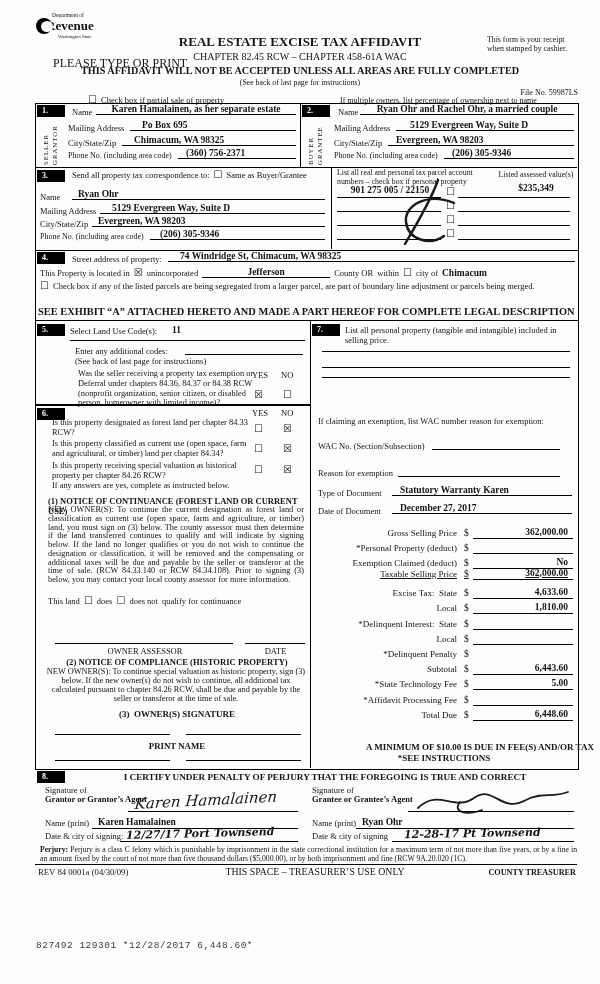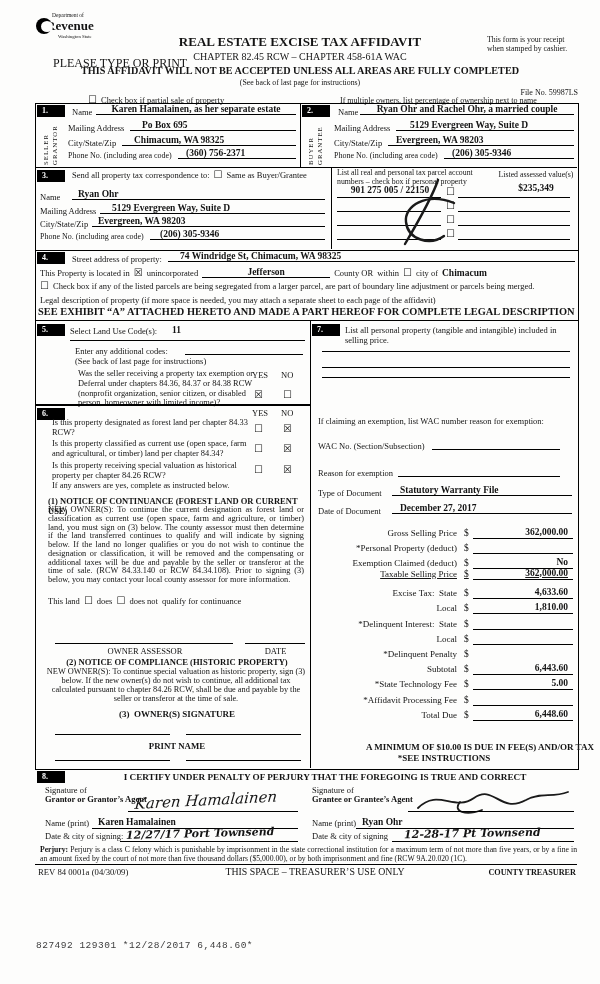--- a/index.html
+++ b/index.html
@@ -154,21 +154,20 @@
     <span class="lbl" style="white-space:pre;">County OR  within</span>
     <span class="cb">☐</span>
     <span class="lbl">city of</span>
     <span class="val">Chimacum</span>
   </div>
 
   <div class="abs flexrow" style="left:40px;top:281px;">
     <span class="cb">☐</span>
     <span class="lbl" style="white-space:normal;">Check box if any of the listed parcels are being segregated from a larger parcel, are part of boundary line adjustment or parcels being merged.</span>
   </div>
-  <div class="abs lbl" style="left:40px;top:295px;">Legal description of property (if more space is needed, you may attach a separate sheet to each page of the affidavit)</div>
   <div class="abs b" style="left:38px;top:306px;width:540px;font-size:10.4px;white-space:nowrap;">SEE EXHIBIT “A” ATTACHED HERETO AND MADE A PART HEREOF FOR COMPLETE LEGAL DESCRIPTION</div>
 
   <div class="box" style="left:35px;top:320px;width:542px;height:448px;"></div>
   <div class="abs" style="left:310px;top:320px;height:448px;border-left:1px solid #000;"></div>
 
   <div class="secnum" style="left:37px;top:324px;">5.</div>
   <div class="abs lbl" style="left:70px;top:326px;">Select Land Use Code(s):</div>
   <div class="abs val" style="left:172px;top:325px;">11</div>
   <div class="line" style="left:70px;top:340px;width:235px;"></div>
   <div class="abs lbl" style="left:75px;top:346px;">Enter any additional codes:</div>
@@ -233,21 +232,21 @@
   <div class="line" style="left:322px;top:367px;width:248px;"></div>
   <div class="line" style="left:322px;top:377px;width:248px;"></div>
 
   <div class="abs lbl" style="left:318px;top:416px;">If claiming an exemption, list WAC number reason for exemption:</div>
   <div class="abs lbl" style="left:318px;top:441px;">WAC No. (Section/Subsection)</div>
   <div class="line" style="left:432px;top:449px;width:128px;"></div>
   <div class="abs lbl" style="left:318px;top:468px;">Reason for exemption</div>
   <div class="line" style="left:398px;top:476px;width:162px;"></div>
 
   <div class="abs lbl" style="left:318px;top:488px;">Type of Document</div>
-  <div class="abs val ul" style="left:392px;top:485px;width:180px;text-indent:8px;">Statutory Warranty File</div>
+  <div class="abs val ul" style="left:392px;top:485px;width:180px;text-indent:8px;">Statutory Warranty Karen</div>
   <div class="abs lbl" style="left:318px;top:506px;font-family:Liberation Serif, serif;">Date of Document</div>
   <div class="abs val ul" style="left:392px;top:503px;width:180px;text-indent:8px;">December 27, 2017</div>
 
   <div class="fee-row" style="top:526px;">
       <span class="fee-label">Gross Selling Price</span>
       <span class="fee-cur">$</span>
       <span class="fee-amt">362,000.00</span>
     </div>
   <div class="fee-row" style="top:541px;">
       <span class="fee-label">*Personal Property (deduct)</span>

